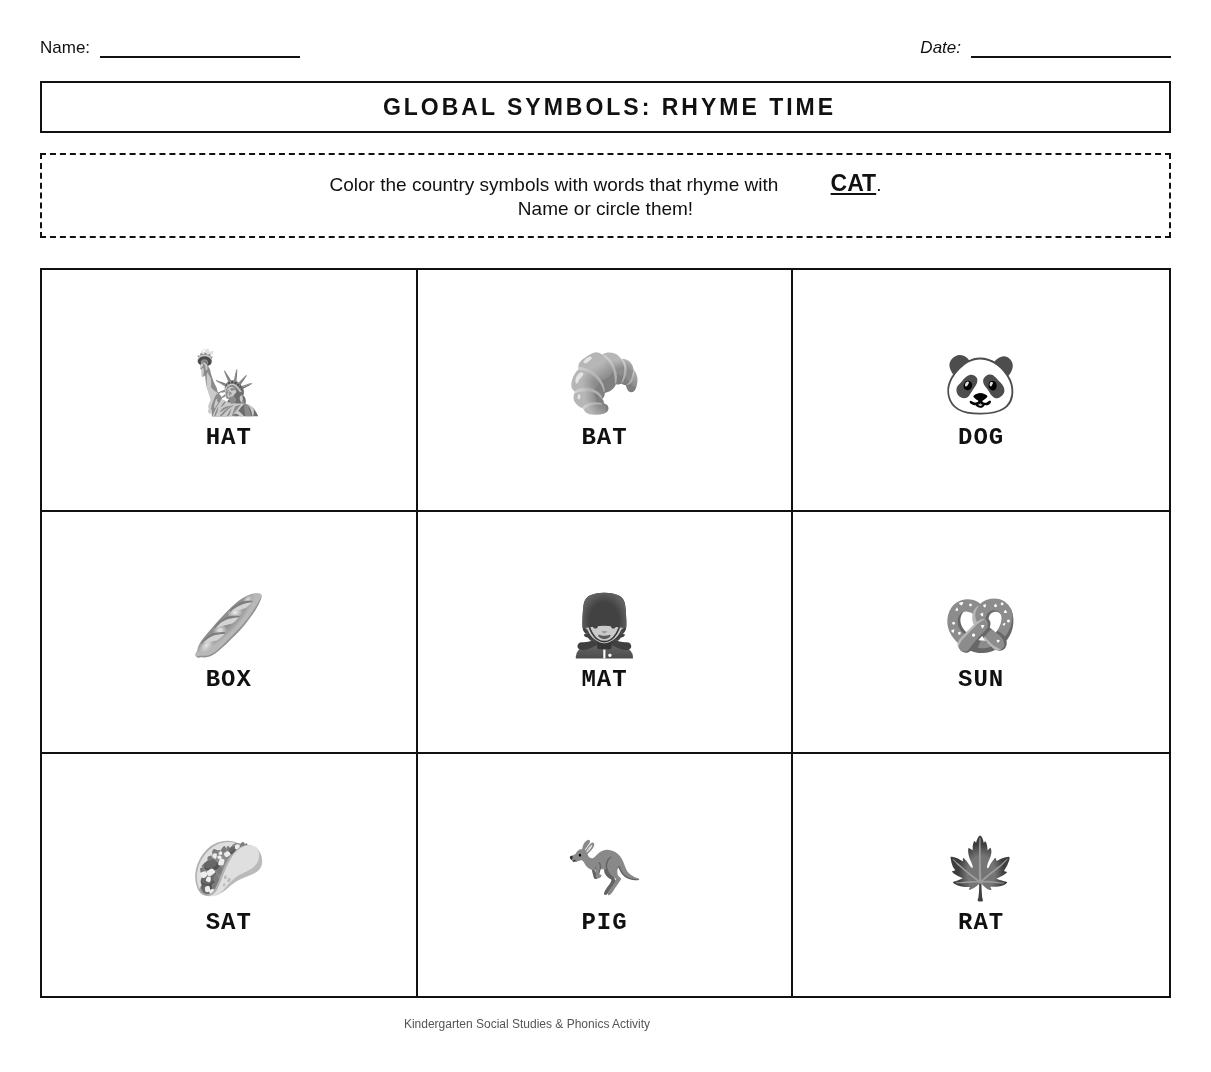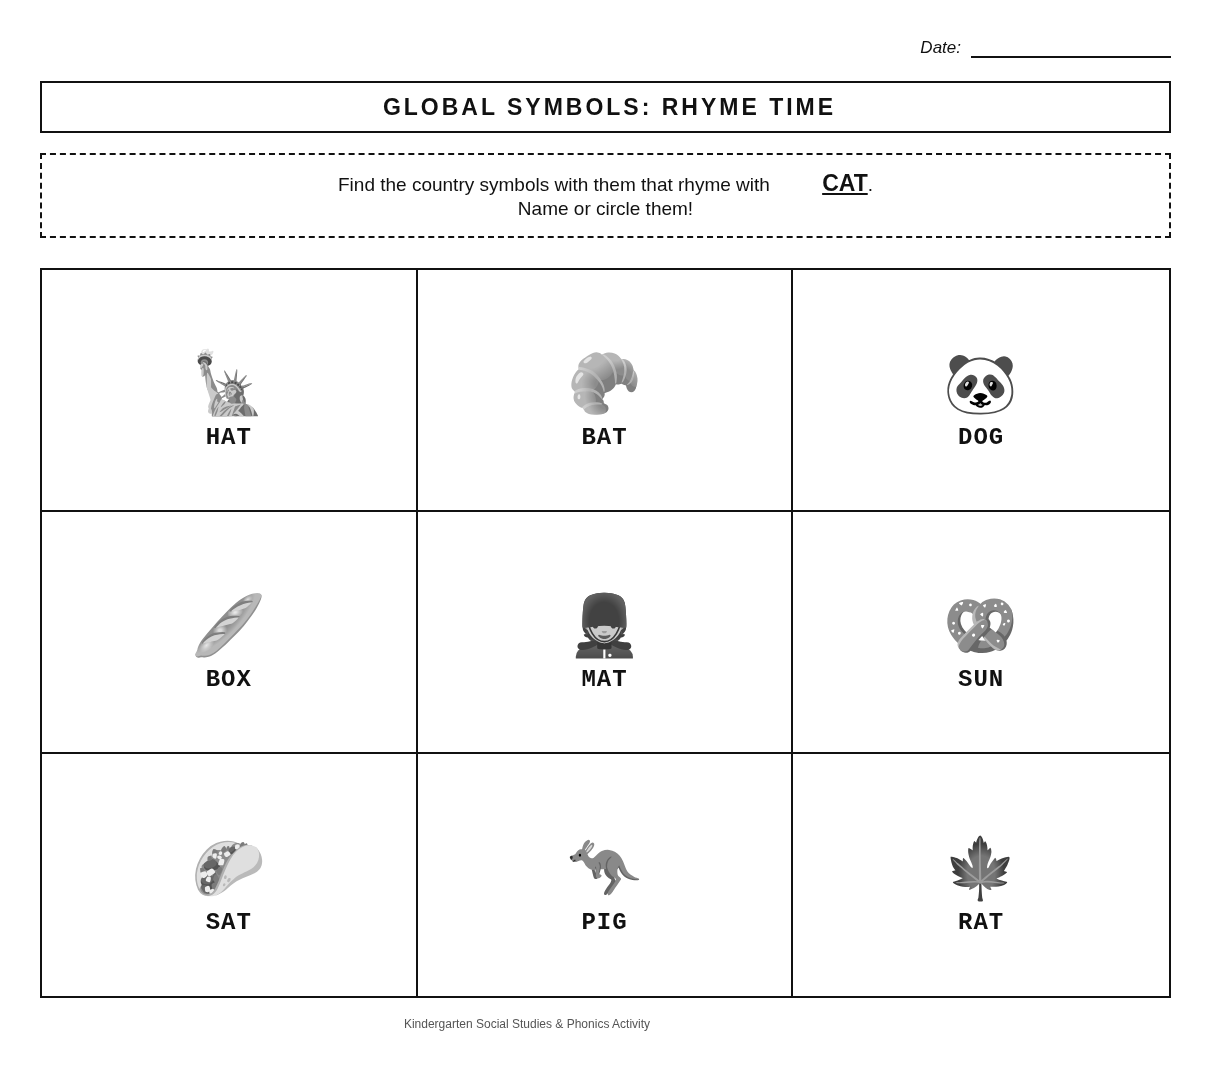--- a/index.html
+++ b/index.html
@@ -18,33 +18,37 @@
   .cell:nth-child(3n) { border-right: none; }
   .cell:nth-child(n+7) { border-bottom: none; }
   .icon { width: 72px; height: 72px; display: flex; align-items: center; justify-content: center; font-size: 60px; filter: grayscale(100%); margin-top: 18px; }
   .word { margin-top: 4px; font-family: "Liberation Mono", monospace; font-weight: bold; font-size: 24px; letter-spacing: 1px; }
   .footer { position: absolute; top: 1017px; left: 0; width: 1054px; text-align: center; font-size: 12px; color: #555; }
 </style>
 </head>
 <body>
 
 <div class="header-row">
+  <div class="field name-field">
+    <span>Name:</span>
+    <span class="line"></span>
+  </div>
   <div class="field date-field">
     <span>Date:</span>
     <span class="line"></span>
   </div>
 </div>
 
 <div class="title-box">
   <span>GLOBAL SYMBOLS: RHYME TIME</span>
 </div>
 
 <div class="instr-box">
   <div>
-    <span>Find the country symbols with them that rhyme with </span><span class="cat">CAT</span><span>.</span>
+    <span>Color the country symbols with words that rhyme with </span><span class="cat">CAT</span><span>.</span>
   </div>
   <div>Name or circle them!</div>
 </div>
 
 <div class="grid">
   <div class="cell">
     <div class="icon">🗽</div>
     <div class="word">HAT</div>
   </div>
   <div class="cell">

